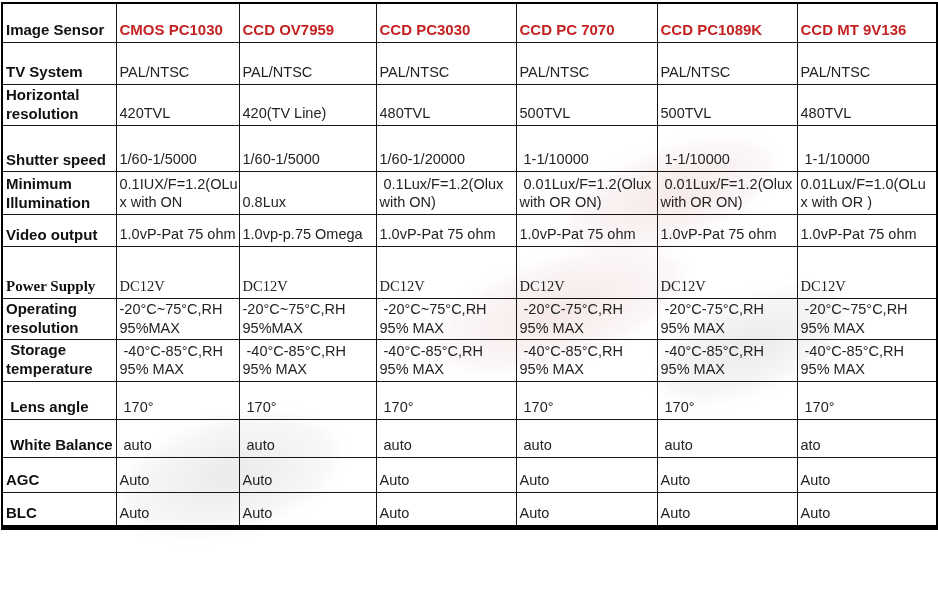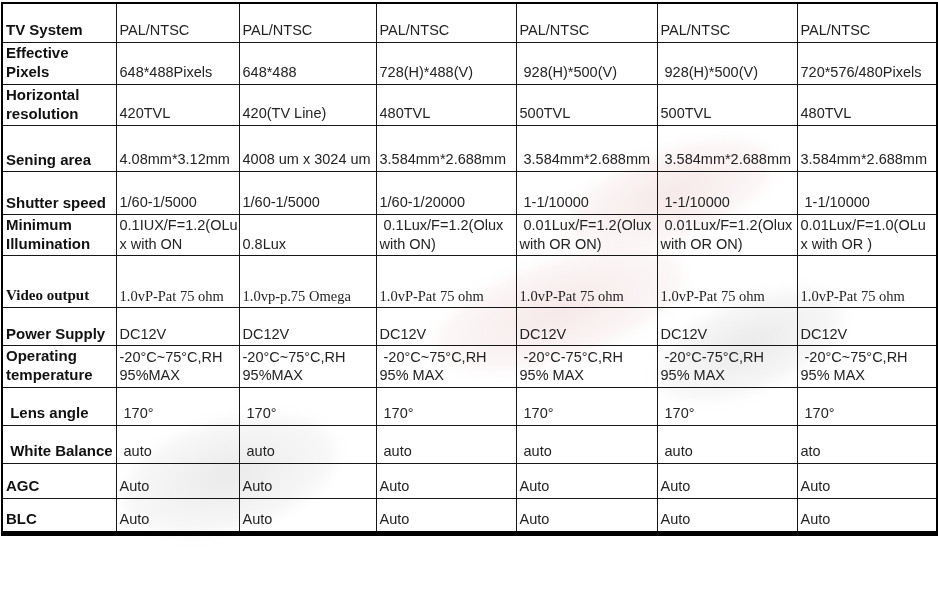--- a/index.html
+++ b/index.html
@@ -87,55 +87,46 @@
   <colgroup>
     <col style="width:114px">
     <col style="width:123px">
     <col style="width:137px">
     <col style="width:140px">
     <col style="width:141px">
     <col style="width:140px">
     <col style="width:140px">
   </colgroup>
   <tbody id="spec-body">
+    <tr>
+      <th>Image Sensor</th>
+      <td class="product" style="color: rgb(196, 34, 34);">CMOS PC1030</td>
+      <td class="product" style="color: rgb(196, 34, 34);">CCD OV7959</td>
+      <td class="product" style="color: rgb(196, 34, 34);">CCD PC3030</td>
+      <td class="product" style="color: rgb(196, 34, 34);">CCD PC 7070</td>
+      <td class="product" style="color: rgb(196, 34, 34);">CCD PC1089K</td>
+      <td class="product" style="color: rgb(196, 34, 34);">CCD MT 9V136</td>
+    </tr>
   <tr>
         <th>TV System</th>
         <td>PAL/NTSC</td>
         <td>PAL/NTSC</td>
         <td>PAL/NTSC</td>
         <td>PAL/NTSC</td>
         <td>PAL/NTSC</td>
         <td>PAL/NTSC</td>
-      </tr>
-      <tr>
-        <th>Effective Pixels</th>
-        <td>648*488Pixels</td>
-        <td>648*488</td>
-        <td>728(H)*488(V)</td>
-        <td> 928(H)*500(V)</td>
-        <td> 928(H)*500(V)</td>
-        <td>720*576/480Pixels</td>
       </tr>
       <tr>
         <th>Horizontal resolution</th>
         <td>420TVL</td>
         <td>420(TV Line)</td>
         <td>480TVL</td>
         <td>500TVL</td>
         <td>500TVL</td>
         <td>480TVL</td>
-      </tr>
-      <tr>
-        <th>Sening area</th>
-        <td>4.08mm*3.12mm</td>
-        <td>4008 um x 3024 um</td>
-        <td>3.584mm*2.688mm</td>
-        <td> 3.584mm*2.688mm</td>
-        <td> 3.584mm*2.688mm</td>
-        <td>3.584mm*2.688mm</td>
       </tr>
       <tr>
         <th>Shutter speed</th>
         <td>1/60-1/5000</td>
         <td>1/60-1/5000</td>
         <td>1/60-1/20000</td>
         <td> 1-1/10000</td>
         <td> 1-1/10000</td>
         <td> 1-1/10000</td>
       </tr>
@@ -162,29 +153,38 @@
       <tr>
         <th>Power Supply</th>
         <td>DC12V</td>
         <td>DC12V</td>
         <td>DC12V</td>
         <td>DC12V</td>
         <td>DC12V</td>
         <td>DC12V</td>
       </tr>
       <tr>
-        <th>Operating temperature</th>
+        <th>Operating resolution</th>
         <td>-20°C~75°C,RH 95%MAX</td>
         <td>-20°C~75°C,RH 95%MAX</td>
         <td> -20°C~75°C,RH 95% MAX</td>
         <td> -20°C-75°C,RH 95% MAX</td>
         <td> -20°C-75°C,RH 95% MAX</td>
         <td> -20°C~75°C,RH 95% MAX</td>
       </tr>
       <tr>
+        <th> Storage temperature</th>
+        <td> -40°C-85°C,RH 95% MAX</td>
+        <td> -40°C-85°C,RH 95% MAX</td>
+        <td> -40°C-85°C,RH 95% MAX</td>
+        <td> -40°C-85°C,RH 95% MAX</td>
+        <td> -40°C-85°C,RH 95% MAX</td>
+        <td> -40°C-85°C,RH 95% MAX</td>
+      </tr>
+      <tr>
         <th> Lens angle</th>
         <td> 170°</td>
         <td> 170°</td>
         <td> 170°</td>
         <td> 170°</td>
         <td> 170°</td>
         <td> 170°</td>
       </tr>
       <tr>
         <th> White Balance</th>

